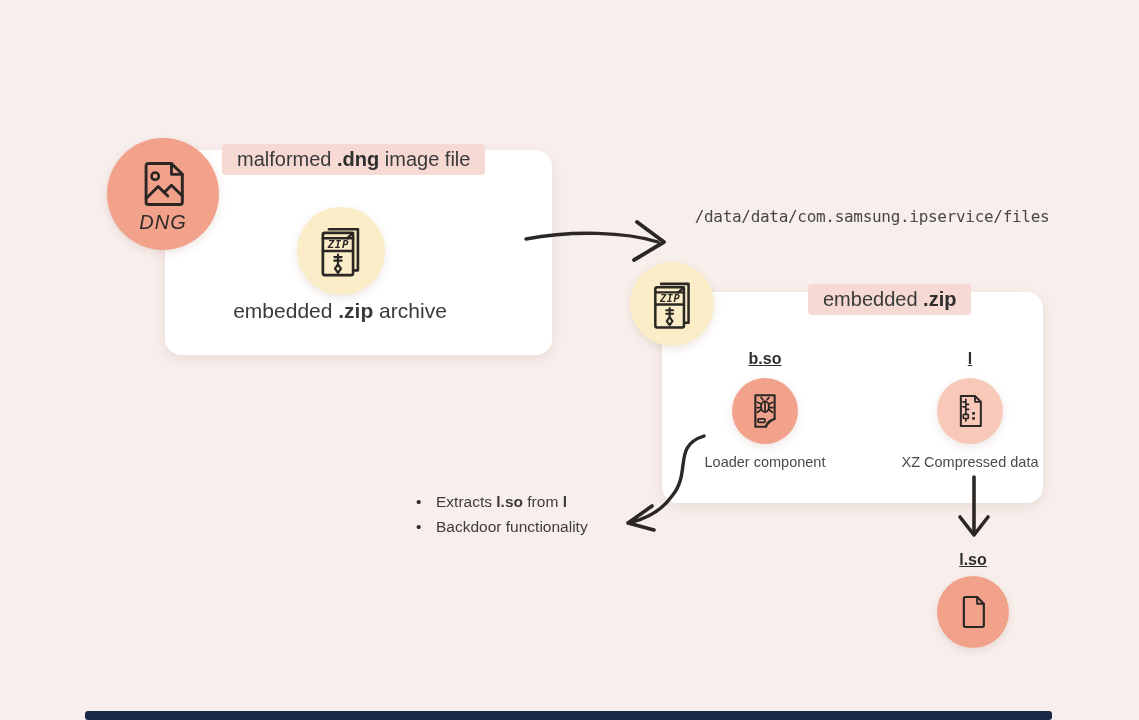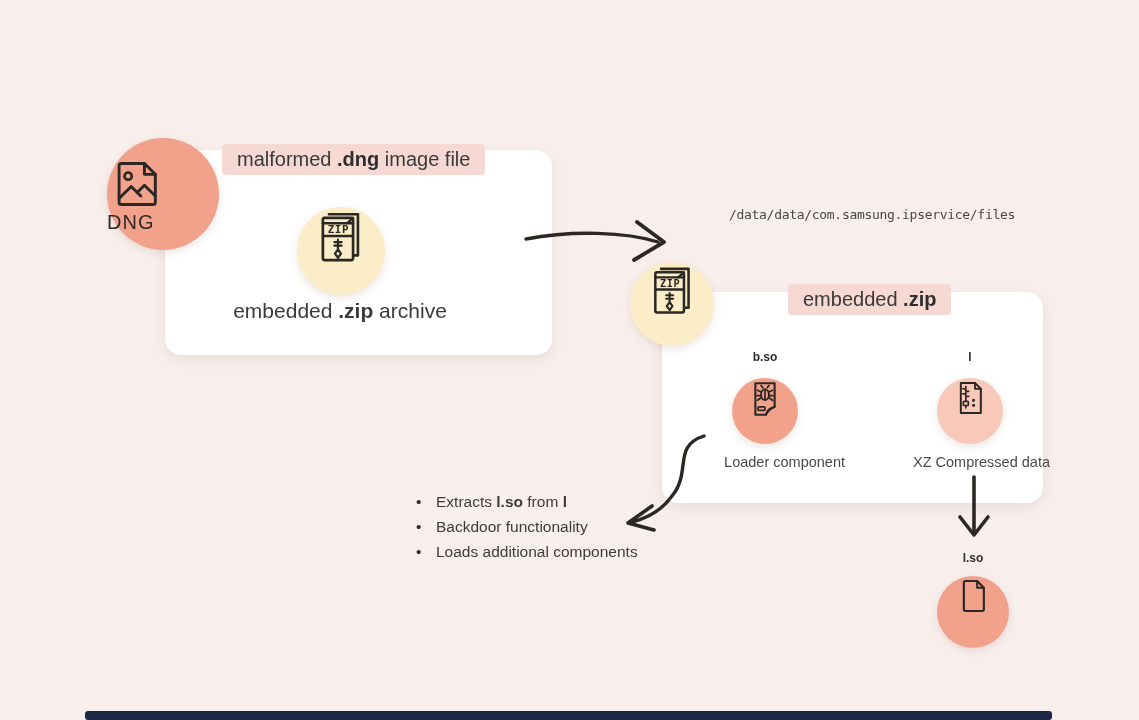--- a/index.html
+++ b/index.html
@@ -12,48 +12,48 @@
 
   .card { position:absolute; background:#ffffff; border-radius:16px;
           box-shadow:0 4px 14px rgba(177,141,130,0.20); z-index:1; }
   .card1 { left:165px; top:150px; width:387px; height:205px; }
   .card2 { left:662px; top:292px; width:381px; height:211px; }
 
   .pill { position:absolute; background:#f5d9d2; border-radius:4px; padding:4px 15px;
           font-size:20px; color:#3a3a3a; z-index:3; white-space:nowrap; }
   .pill b, .seg b { font-weight:700; color:#2e2e2e; }
   .pill1 { left:222px; top:144px; }
-  .pill2 { left:788px; top:284px; }
+  .pill2 { left:808px; top:284px; }
 
-  .circle { position:absolute; border-radius:50%; display:flex; align-items:flex-start;
-            justify-content:center; z-index:2; box-shadow:0 3px 8px rgba(150,110,100,0.18); }
+  .circle { position:absolute; border-radius:50%; display:flex; align-items:center;
+            justify-content:center; z-index:2; box-shadow:0 3px 8px rgba(150,110,100,0.18);font-style:italic; }
   .dng-badge { left:107px; top:138px; width:112px; height:112px; background:#f2a18b;
                flex-direction:column; }
   .dng-badge .lbl { font-size:20px; color:#2f2b28; letter-spacing:1px; margin-top:-2px; }
   .zip1 { left:297px; top:207px; width:88px; height:88px; background:#faedc7; }
   .zip2 { left:630px; top:262px; width:84px; height:84px; background:#faedc7; z-index:3; }
   .bug-circle { left:732px; top:378px; width:66px; height:66px; background:#f2a18b; }
   .xz-circle  { left:937px; top:378px; width:66px; height:66px; background:#f8c8b8; }
   .lso-circle { left:937px; top:576px; width:72px; height:72px; background:#f2a18b; }
 
   .cap1 { position:absolute; left:180px; top:299px; width:320px; text-align:center;
           font-size:21px; color:#3a3a3a; z-index:2; }
-  .item-name { position:absolute; width:100px; text-align:center; font-size:12px;
-               font-weight:700; color:#2e2e2e; z-index:2; }
+  .item-name { position:absolute; width:100px; text-align:center; font-size:16px;
+               font-weight:700; color:#2e2e2e; z-index:2;text-decoration:underline; }
   .name-bso { left:715px; top:350px; } .name-l { left:920px; top:350px; }
   .name-lso { left:923px; top:551px; }
-  .item-cap { position:absolute; width:160px; text-align:right; font-size:14.5px;
+  .item-cap { position:absolute; width:160px; text-align:center; font-size:14.5px;
               color:#4a4a4a; z-index:2; }
   .cap-bso { left:685px; top:454px; } .cap-xz { left:890px; top:454px; }
   .cap-lso { left:873px; top:643px; width:200px; line-height:17px; }
 
   .dirnote { position:absolute; left:660px; top:204px; width:424px; text-align:center;
              color:#3f3f3f; z-index:2; }
   .dirnote .line1 { font-size:14.5px; }
-  .dirnote .line2 { font-size:13px; font-family:"DejaVu Sans Mono", monospace;
+  .dirnote .line2 { font-size:16px; font-family:"DejaVu Sans Mono", monospace;
                     margin-top:3px; color:#474747; letter-spacing:-0.3px; }
 
   .notes { position:absolute; left:416px; top:493px; list-style:none; z-index:2;
            font-size:15.5px; color:#3c3c3c; }
   .notes li { margin-bottom:7px; }
   .notes .dot { display:inline-block; width:20px; color:#2e2e2e; }
 
   .arrow { position:absolute; z-index:2; }
   .a1 { left:518px; top:214px; }
   .a2 { left:612px; top:426px; }
@@ -156,21 +156,20 @@
   <div class="item-cap cap-xz">XZ Compressed data</div>
 
   <svg class="arrow a2" width="108" height="112">
     <path class="ink" stroke-width="3.4" d="M92 10 C 60 20, 80 46, 60 70 C 50 84, 36 92, 20 96"></path>
     <path class="ink" stroke-width="3.6" d="M40 80 L16 97 L42 104"></path>
   </svg>
 
   <ul class="notes">
     <li><span class="dot">•</span><span class="seg">Extracts </span><b>l.so</b><span class="seg"> from </span><b>l</b></li>
     <li><span class="dot">•</span><span class="seg">Backdoor functionality</span><b></b><span class="seg"></span><b></b></li>
-    <li><span class="dot">•</span><span class="seg">Loads additional components</span><b></b><span class="seg"></span><b></b></li>
   </ul>
 
   <svg class="arrow a3" width="44" height="74">
     <path class="ink" stroke-width="3.6" d="M22 4 L22 58"></path>
     <path class="ink" stroke-width="3.6" d="M8 44 L22 62 L36 44"></path>
   </svg>
 
   <div class="item-name name-lso">l.so</div>
   <div class="circle lso-circle">
     <svg width="40" height="40" viewBox="0 0 48 48">

